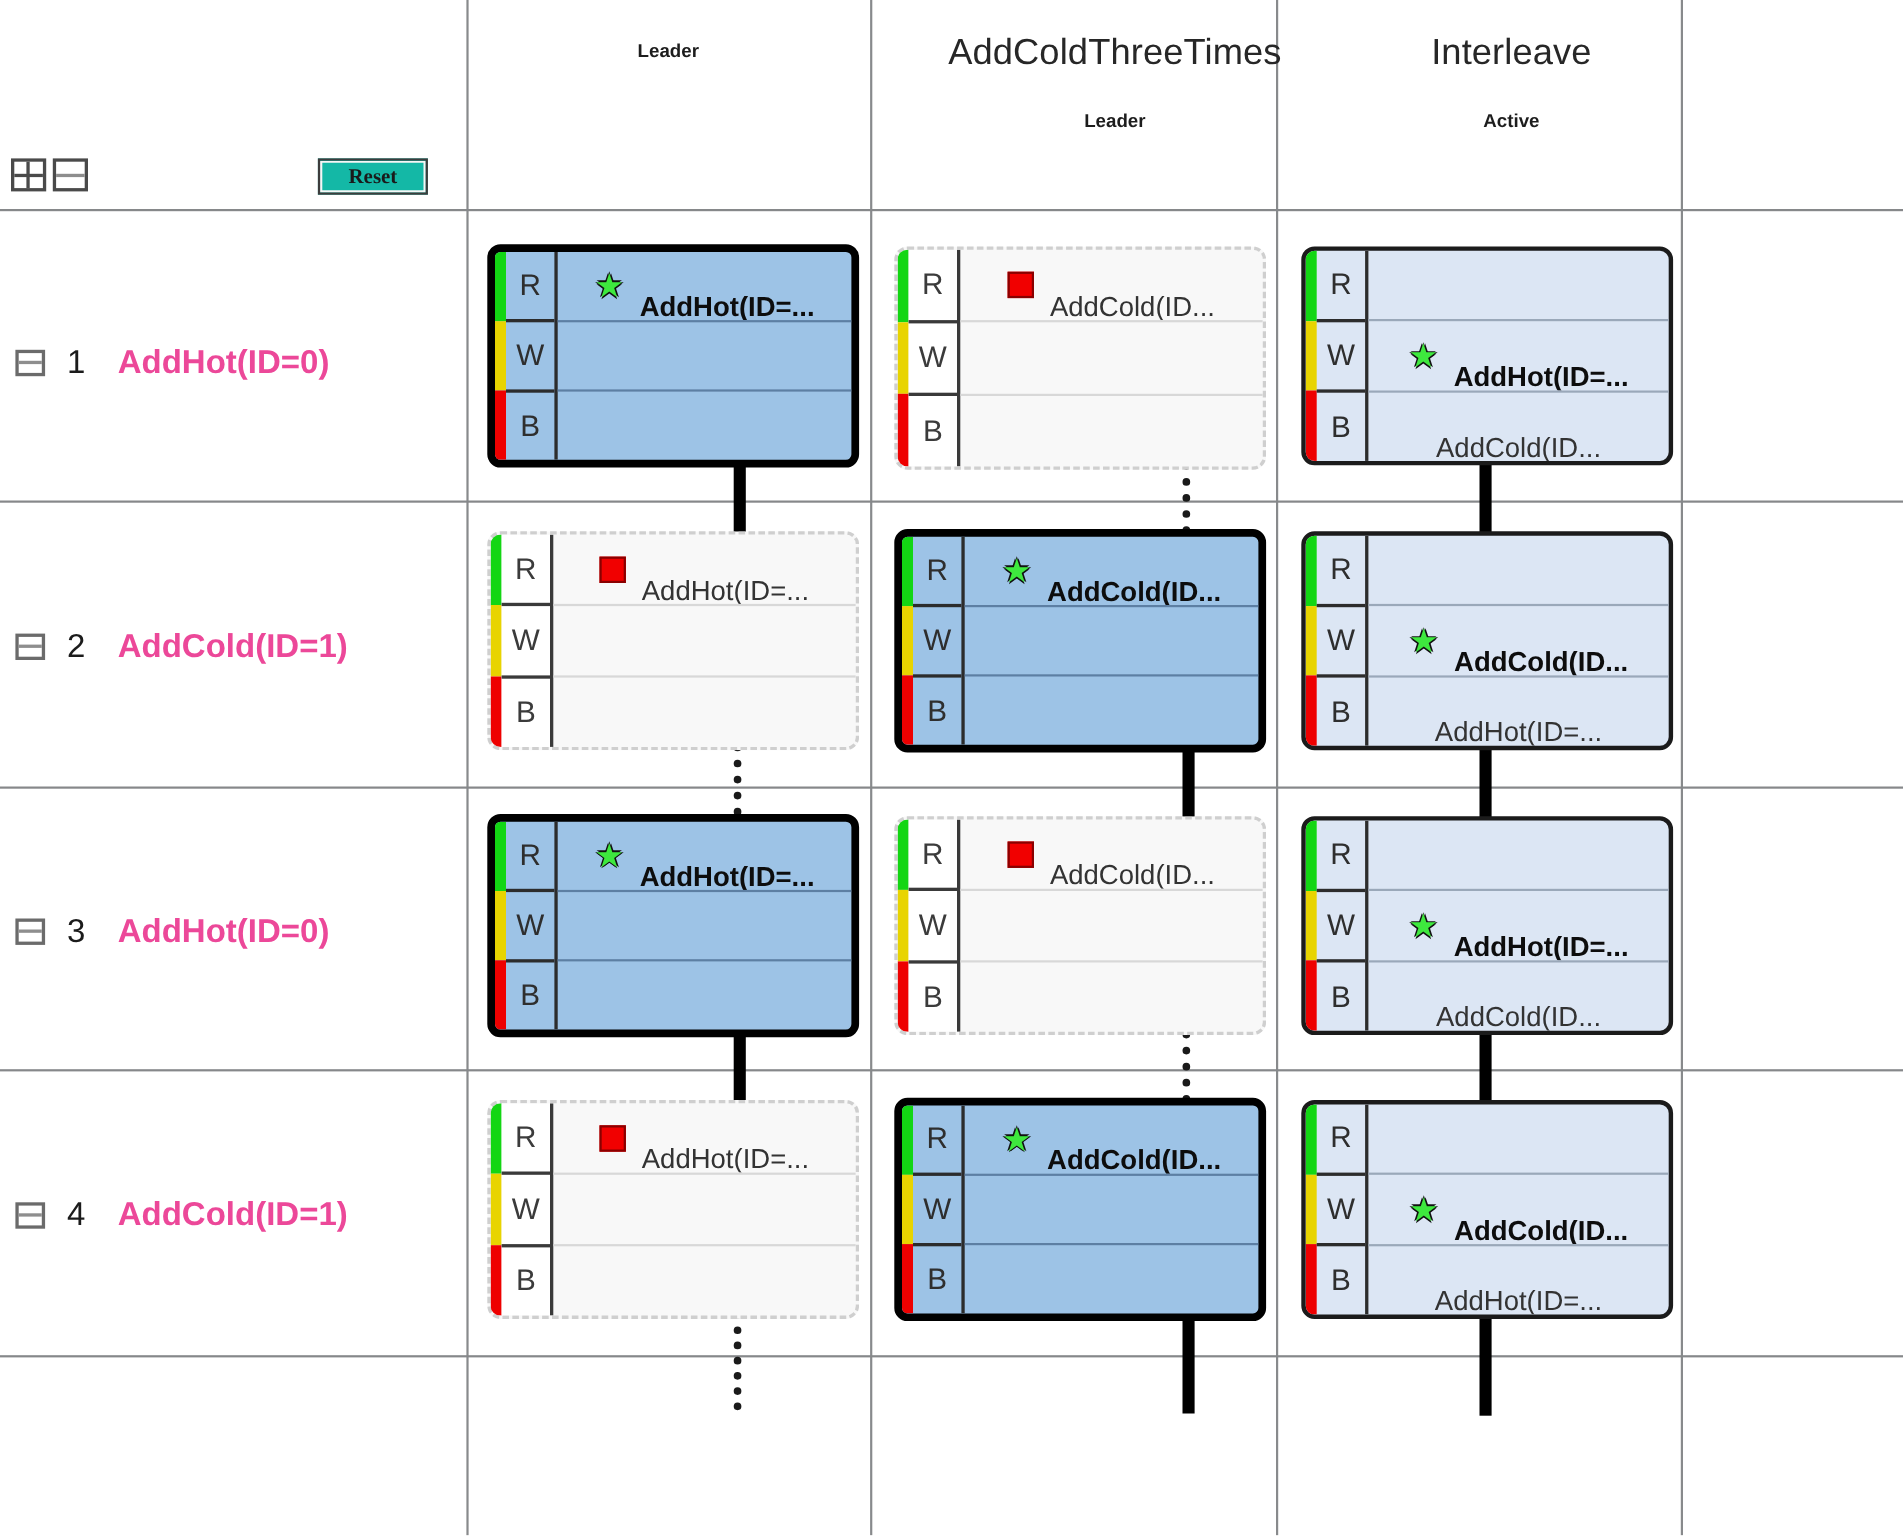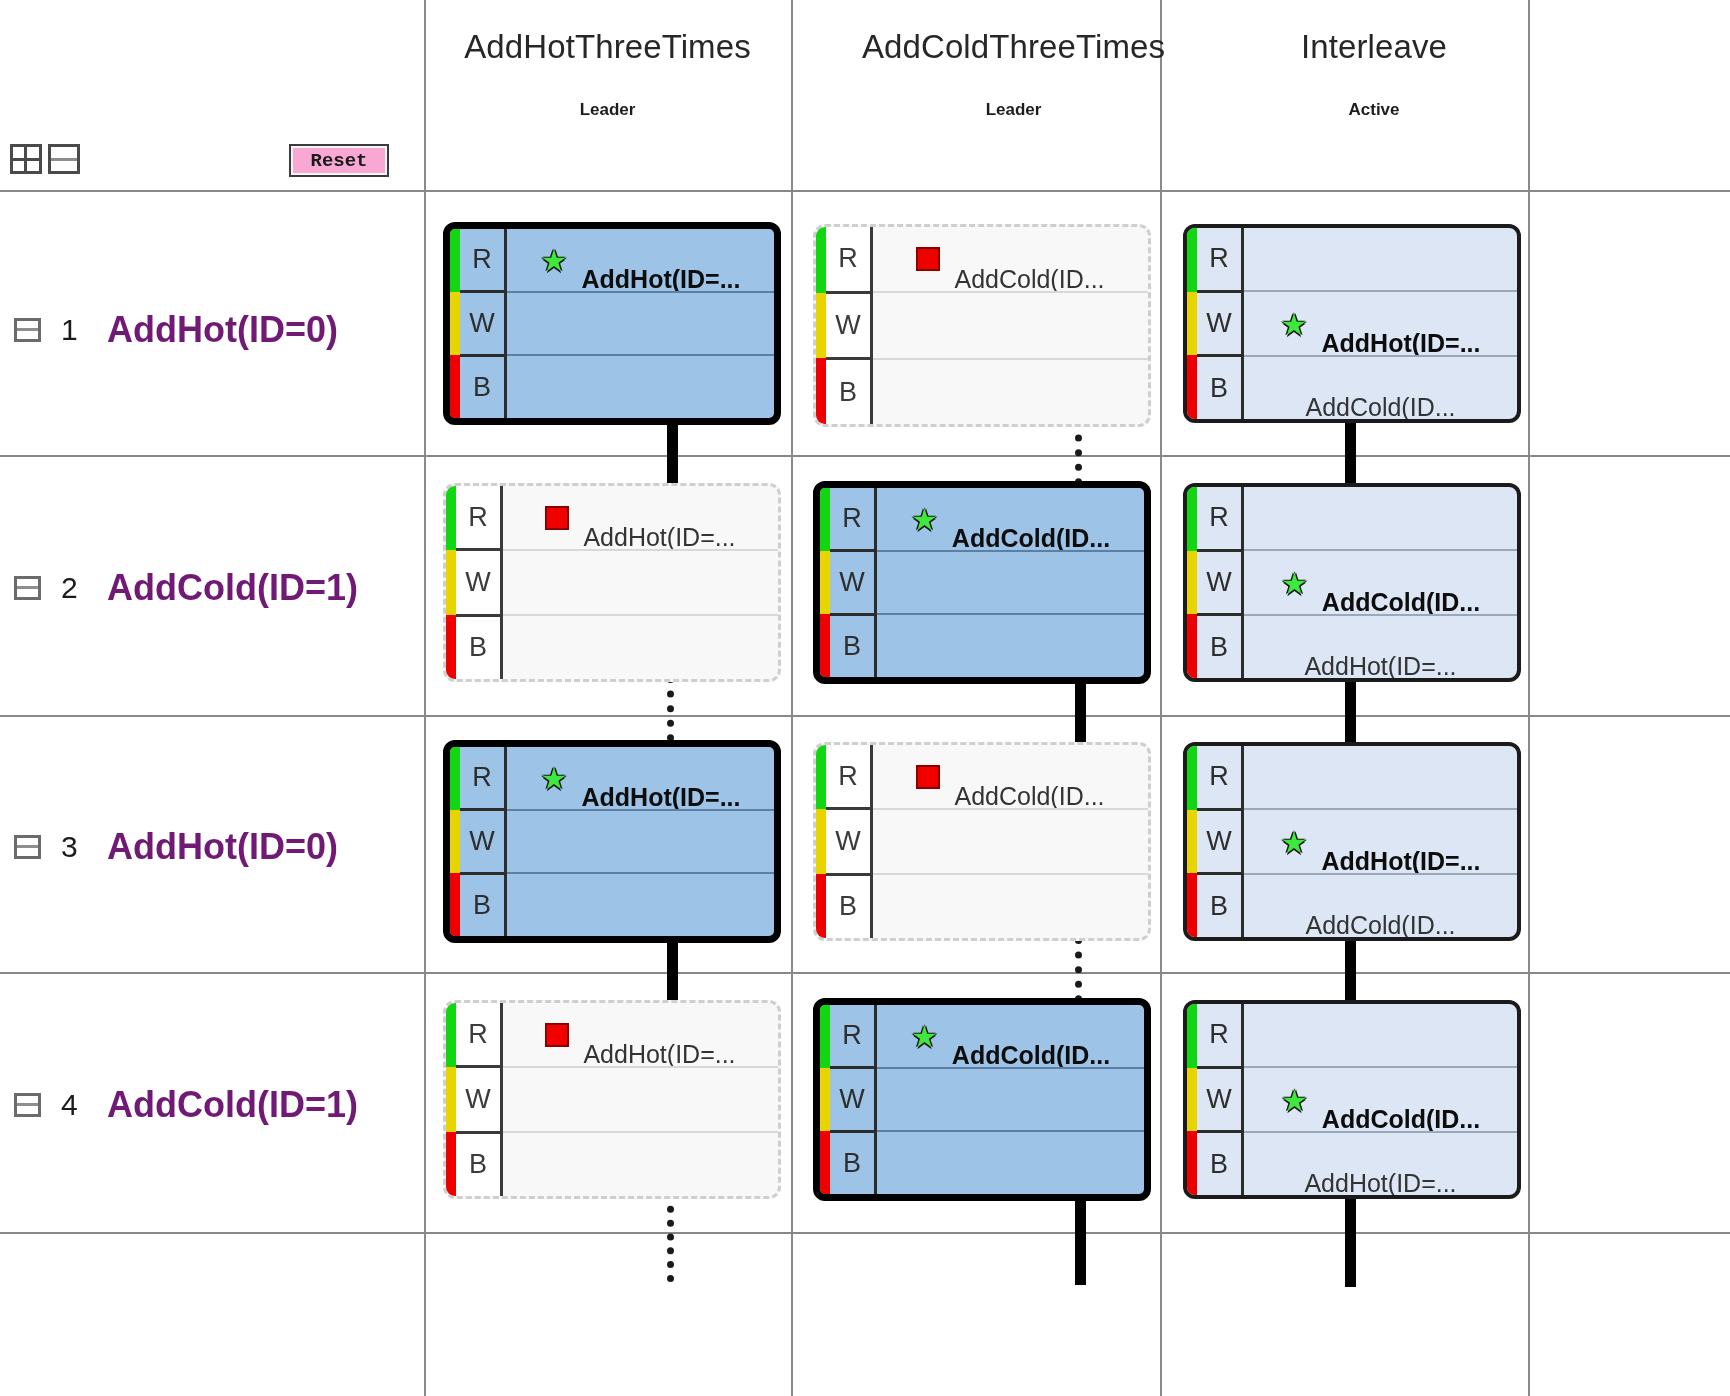--- a/index.html
+++ b/index.html
@@ -16,32 +16,32 @@
   .col-sub{font-size:17px;color:#1d1d1d;font-weight:bold;padding-top:38px;line-height:1;}
 
   
   .toolbar{position:absolute;left:0;top:138px;width:424px;height:52px;}
   .tb-icons{position:absolute;left:10px;top:6px;display:flex;gap:6px;}
   .ic{width:32px;height:30px;box-sizing:border-box;border:3px solid #4a4a4a;background:#fff;position:relative;}
   .ic.grid::before{content:"";position:absolute;left:0;right:0;top:11px;height:3px;background:#4a4a4a;}
   .ic.grid::after{content:"";position:absolute;top:0;bottom:0;left:11px;width:3px;background:#4a4a4a;}
   .ic.split::before{content:"";position:absolute;left:0;right:0;top:11px;height:3px;background:#8d8d8d;}
   .reset-btn{position:absolute;left:289px;top:6px;width:100px;height:33px;
-    box-sizing:border-box;border:2px solid #3c3c3c;background:#f9a8d4;
-    font-family:Liberation Mono, monospace;font-size:19px;font-weight:bold;color:#1a1a1a;
+    box-sizing:border-box;border:2px solid #3c3c3c;background:#14b8a6;
+    font-family:Liberation Serif, serif;font-size:19px;font-weight:bold;color:#1a1a1a;
     display:flex;align-items:center;justify-content:center;cursor:pointer;
     box-shadow:inset 0 0 0 2px #f6f6f6;}
 
   
   .row-label{position:absolute;left:0;width:424px;display:flex;align-items:center;}
   .collapse-ic{width:27px;height:24px;box-sizing:border-box;border:3px solid #6b6b6b;background:#fff;
       position:relative;margin-left:14px;flex:0 0 auto;}
   .collapse-ic::before{content:"";position:absolute;left:0;right:0;top:7px;height:3px;background:#8e8e8e;}
   .row-num{font-size:30px;color:#1b1b1b;margin-left:20px;width:34px;}
-  .row-name{font-size:36px;font-weight:bold;color:#701a75;margin-left:12px;white-space:nowrap;}
+  .row-name{font-size:30px;font-weight:bold;color:#ec4899;margin-left:12px;white-space:nowrap;}
 
   
   .sbox{position:absolute;box-sizing:border-box;border-radius:12px;display:flex;overflow:hidden;}
   .sbox.active{border:7px solid #000;background:#9dc3e6;}
   .sbox.light{border:4px solid #1b1b1b;background:#dce6f4;}
   .sbox.inactive{border:3px dashed #cfcfcf;background:#f8f8f8;}
 
   .rail{width:10px;flex:0 0 auto;display:flex;flex-direction:column;}
   .rail i{flex:1 1 0;display:block;}
   .rail .g{background:#13d613;}
@@ -84,21 +84,20 @@
 <body>
 
 <div id="root">
 
   <div class="vline" style="left:424px;height:1396px;"></div>
   <div class="vline" style="left:791px;height:1396px;"></div>
   <div class="vline" style="left:1160px;height:1396px;"></div>
   <div class="vline" style="left:1528px;height:1396px;"></div>
 
   <div class="col-head" style="left:424px;width:367px;">
-    <div class="col-title">AddHotThreeTimes</div>
     <div class="col-sub">Leader</div>
   </div>
   <div class="col-head" style="left:791px;width:369px;margin-left:38px;">
     <div class="col-title">AddColdThreeTimes</div>
     <div class="col-sub">Leader</div>
   </div>
   <div class="col-head" style="left:1160px;width:428px;">
     <div class="col-title">Interleave</div>
     <div class="col-sub">Active</div>
   </div>

